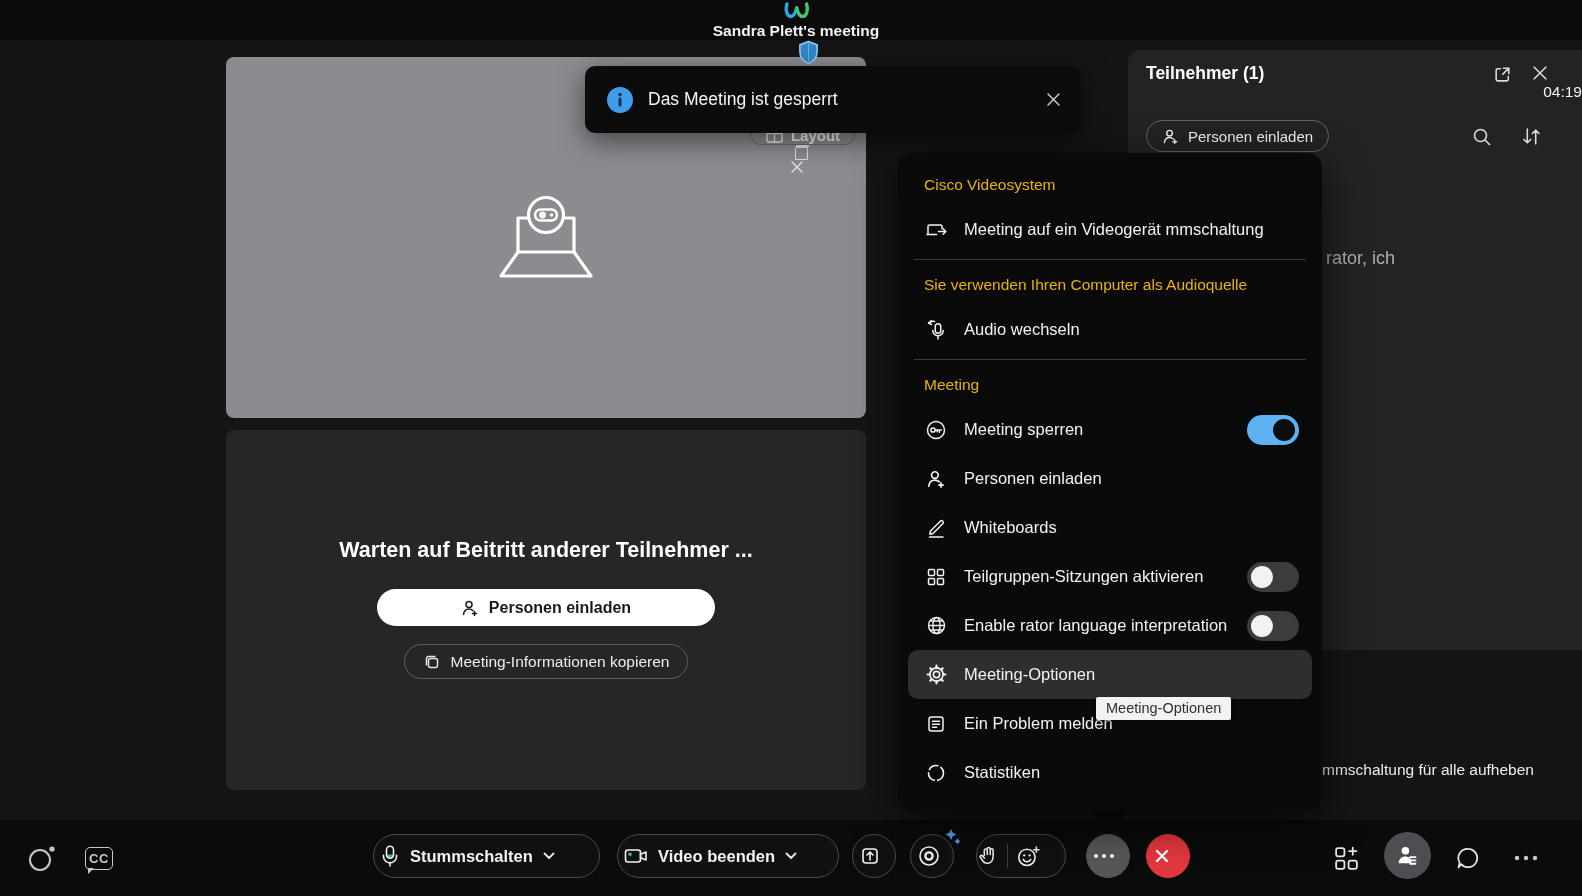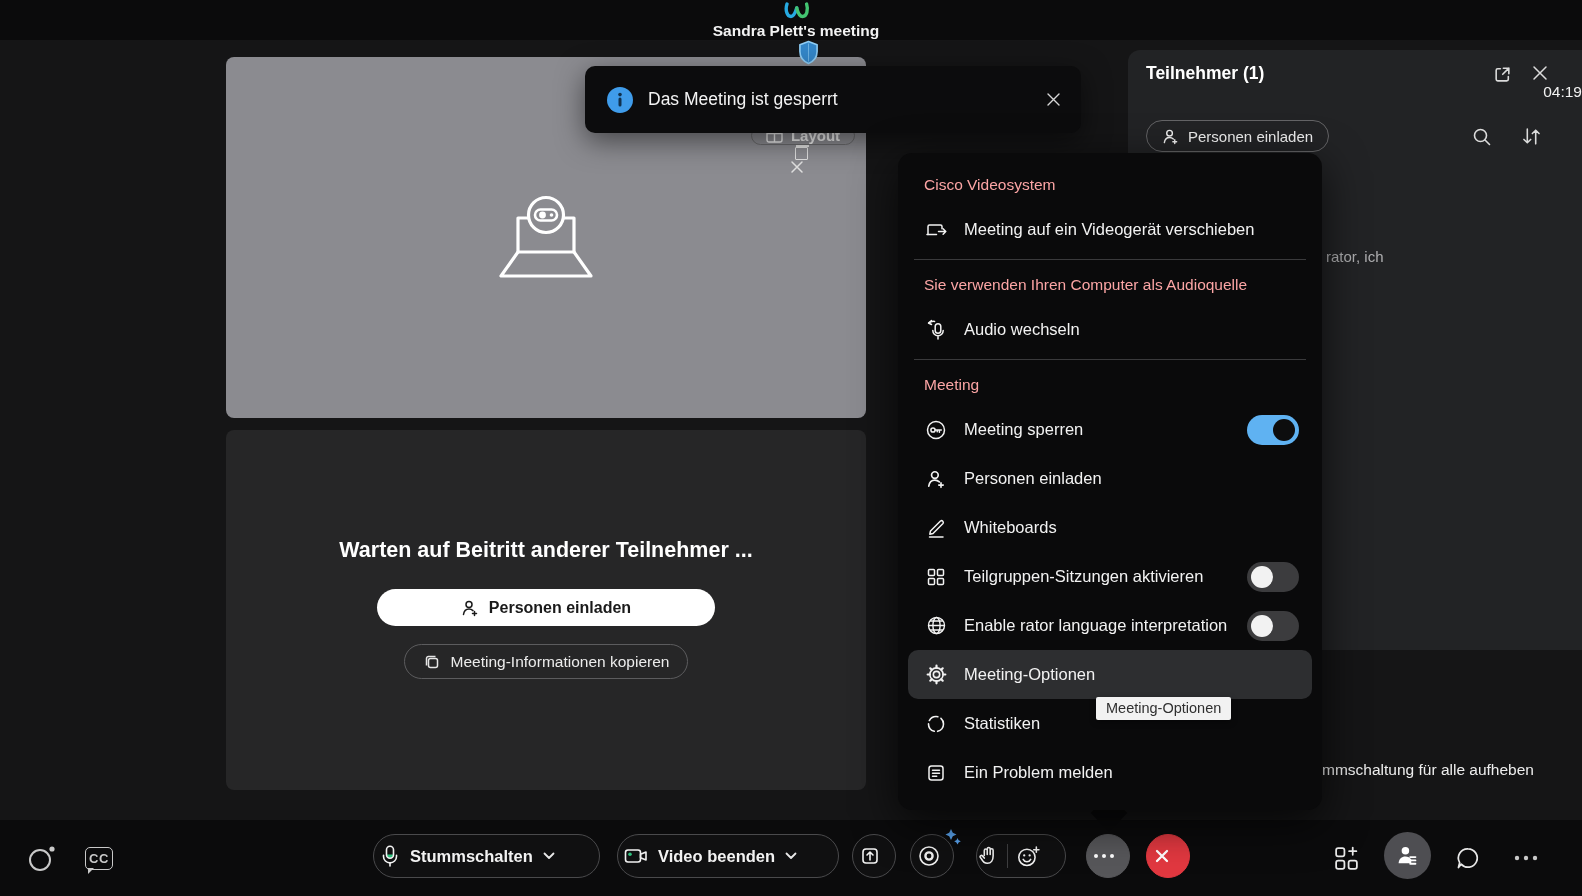--- a/index.html
+++ b/index.html
@@ -36,27 +36,27 @@
   
   .panel{position:absolute;left:1128px;top:50px;width:454px;height:600px;background:#222325;
          border-top-left-radius:12px;z-index:10;}
   .panel-title{position:absolute;left:18px;top:13px;font-size:17.5px;font-weight:bold;color:#fff;}
   .panel-pop{position:absolute;right:70px;top:15px;}
   .panel-close{position:absolute;right:34px;top:15px;}
   .panel-invite{position:absolute;left:18px;top:70px;height:32px;border-radius:16px;border:1px solid #646466;
                 background:transparent;color:#f0f0f0;display:flex;align-items:center;gap:9px;padding:0 15px;font-size:15px;}
   .panel-search{position:absolute;right:90px;top:77px;}
   .panel-sort{position:absolute;right:40px;top:77px;}
-  .frag-role{position:absolute;left:1326px;top:248px;font-size:15px;color:#aeaeb0;z-index:11;}
+  .frag-role{position:absolute;left:1326px;top:248px;font-size:18px;color:#aeaeb0;z-index:11;}
   .frag-unmute{position:absolute;left:1322px;top:761px;font-size:15.5px;color:#ededed;z-index:11;}
   
   .menu{position:absolute;left:898px;top:153px;width:424px;height:657px;background:#0a0a0b;border-radius:14px;
         box-shadow:0 12px 44px rgba(0,0,0,.7);z-index:60;box-sizing:border-box;padding:12px 0;display:flex;flex-direction:column;}
   .menu-tail{position:absolute;left:1096px;top:800px;width:26px;height:26px;background:#0a0a0b;transform:rotate(45deg);z-index:59;}
-  .m-header{height:40px;display:flex;align-items:center;padding:0 26px;color:#fca5a5;font-size:15.5px;}
+  .m-header{height:40px;display:flex;align-items:center;padding:0 26px;color:#eab308;font-size:15.5px;}
   .m-item{height:49px;display:flex;align-items:center;gap:16px;padding:0 23px 0 26px;color:#f2f2f2;font-size:16.5px;}
   .m-item .mi{width:24px;display:flex;justify-content:center;align-items:center;}
   .m-item.hl{background:#2d2e30;border-radius:10px;margin:0 10px;padding:0 13px 0 16px;}
   .m-div{height:1px;background:#3a3a3c;margin:5px 16px;}
   .tgl{width:52px;height:30px;border-radius:15px;margin-left:auto;position:relative;flex:none;}
   .tgl.on{background:#5fb2f2;}
   .tgl.on::after{content:'';position:absolute;right:4px;top:4px;width:22px;height:22px;border-radius:50%;background:#0d0d0e;}
   .tgl.off{background:#3c3c3e;}
   .tgl.off::after{content:'';position:absolute;left:4px;top:4px;width:22px;height:22px;border-radius:50%;background:#f2f2f2;}
   .tooltip{position:absolute;left:1096px;top:697px;background:#f2f2f2;color:#2f2f2f;font-size:14.5px;
@@ -229,21 +229,21 @@
   <div class="menu">
     <div class="m-header">Cisco Videosystem</div>
     <div class="m-item">
       <span class="mi">
         <svg width="23" height="20" viewBox="0 0 22 20" stroke="#f2f2f2" fill="none" stroke-width="1.5" stroke-linecap="round" stroke-linejoin="round">
           <path d="M2.5 14.5 v-8 a1.5 1.5 0 0 1 1.5 -1.5 h11 a1.5 1.5 0 0 1 1.5 1.5 v2.2"></path>
           <path d="M1.5 14.5 h9.5"></path>
           <path d="M13 11.5 h7.3 m-2.7 -2.7 l2.7 2.7 l-2.7 2.7"></path>
         </svg>
       </span>
-      <span>Meeting auf ein Videogerät verschieben</span>
+      <span>Meeting auf ein Videogerät mmschaltung</span>
     </div>
     <div class="m-div"></div>
     <div class="m-header">Sie verwenden Ihren Computer als Audioquelle</div>
     <div class="m-item">
       <span class="mi">
         <svg width="20" height="22" viewBox="0 0 20 22" stroke="#f2f2f2" fill="none" stroke-width="1.5" stroke-linecap="round" stroke-linejoin="round">
           <path d="M5.5 1.5 L2.5 4 l3 1.5"></path>
           <path d="M2.8 4 a7.5 7.5 0 0 1 5.8 -1.6"></path>
           <rect x="9.2" y="4.8" width="5.6" height="9.4" rx="2.8"></rect>
           <path d="M6.8 11.5 a5.2 5.2 0 0 0 10.4 0 M12 16.7 v3.3"></path>
@@ -313,34 +313,34 @@
           <circle cx="10" cy="10" r="6.3" stroke-width="1.5"></circle>
           <g stroke-width="2.1" stroke-linecap="round">
             <path d="M10 1.6 v2 M10 16.4 v2 M1.6 10 h2 M16.4 10 h2 M4.1 4.1 l1.4 1.4 M14.5 14.5 l1.4 1.4 M15.9 4.1 l-1.4 1.4 M5.5 14.5 l-1.4 1.4"></path>
           </g>
         </svg>
       </span>
       <span>Meeting-Optionen</span>
     </div>
     <div class="m-item">
       <span class="mi">
-        <svg width="20" height="20" viewBox="0 0 20 20" stroke="#f2f2f2" fill="none" stroke-width="1.6" stroke-linecap="round">
-          <circle cx="10" cy="10" r="7.5" stroke-dasharray="10 3.5"></circle>
-        </svg>
-      </span>
-      <span>Statistiken</span>
-    </div>
-    <div class="m-item">
-      <span class="mi">
         <svg width="20" height="20" viewBox="0 0 20 20" stroke="#f2f2f2" fill="none" stroke-width="1.5" stroke-linecap="round">
           <rect x="3" y="3" width="14" height="14" rx="2.5"></rect>
             <path d="M6.5 7.3 h7 M6.5 10.3 h7 M6.5 13.3 h4.2"></path>
         </svg>
       </span>
       <span>Ein Problem melden</span>
+    </div>
+    <div class="m-item">
+      <span class="mi">
+        <svg width="20" height="20" viewBox="0 0 20 20" stroke="#f2f2f2" fill="none" stroke-width="1.6" stroke-linecap="round">
+          <circle cx="10" cy="10" r="7.5" stroke-dasharray="10 3.5"></circle>
+        </svg>
+      </span>
+      <span>Statistiken</span>
     </div>
   </div>
   <div class="tooltip">Meeting-Optionen</div>
 
   <div class="toolbar">
     <span class="icon-left" style="left:26px">
       <svg width="30" height="30" viewBox="0 0 30 30">
           <circle cx="14" cy="17" r="10" stroke="#c9c9c9" stroke-width="2" fill="none"></circle>
           <circle cx="26" cy="6" r="2.6" fill="#c9c9c9"></circle>
         </svg>

